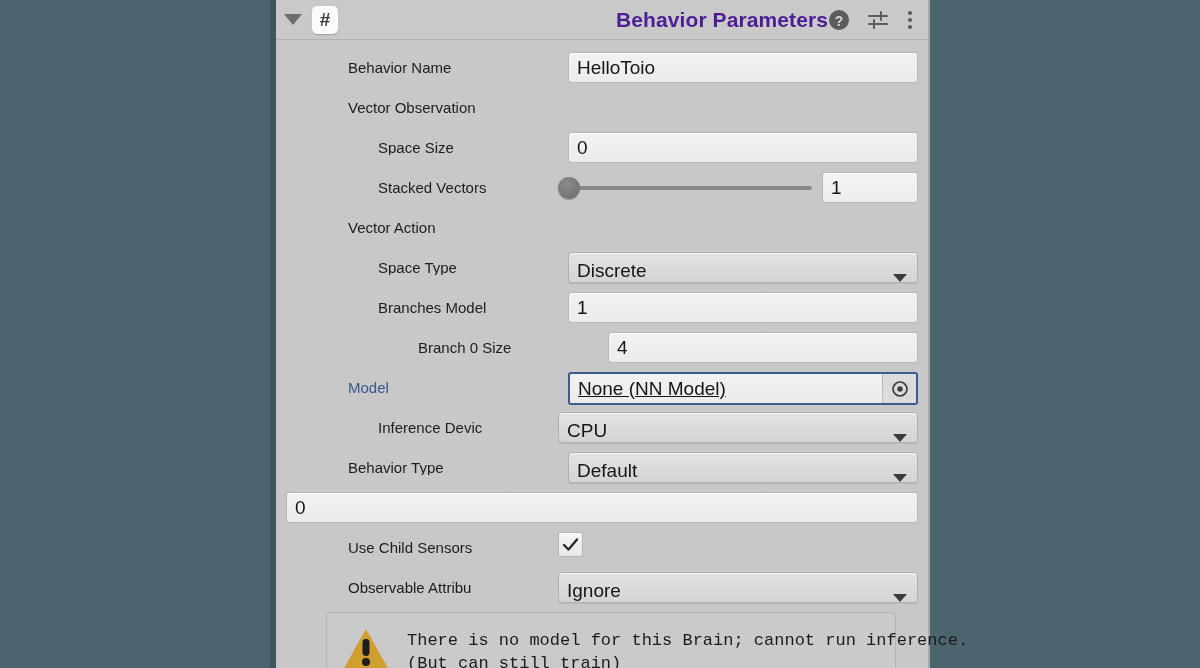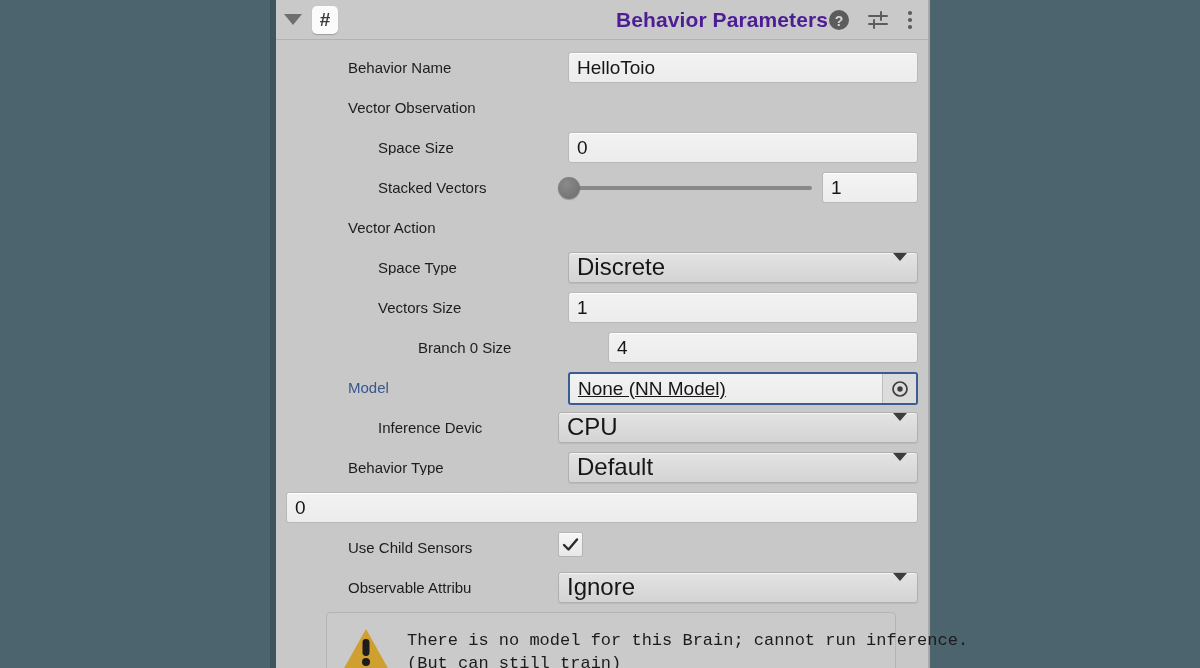--- a/index.html
+++ b/index.html
@@ -132,23 +132,23 @@
     white-space: nowrap;
   }
 
   
   .popup {
     height: 31px;
     background: linear-gradient(#e3e3e3, #d4d4d4);
     border: 1px solid #b0b0b0;
     border-radius: 3px;
     display: flex;
-    align-items: flex-start;
+    align-items: flex-end;
     padding: 0 8px;
-    font-size: 24px;
+    font-size: 19px;
     color: #161616;
     box-shadow: inset 0 1px 0 #f4f4f4, 0 1px 1px rgba(0,0,0,.07);
     cursor: pointer;
     justify-content: space-between;
   }
   .caret {
     width: 0; height: 0;
     border-left: 7px solid transparent;
     border-right: 7px solid transparent;
     border-top: 8px solid #3c3c3c;
@@ -330,21 +330,21 @@
       <div class="label indent1">Space Type</div>
       <div class="control">
         <div class="popup">
           <span>Discrete</span>
           <span class="caret"></span>
         </div>
       </div>
     </div>
 
     <div class="row">
-      <div class="label indent1">Vectors Size</div>
+      <div class="label indent1">Branches Model</div>
       <div class="control">
         <div class="textfield">1</div>
       </div>
     </div>
 
     <div class="row">
       <div class="label indent2">Branch 0 Size</div>
       <div class="control" style="margin-left:40px;">
         <div class="textfield">4</div>
       </div>

